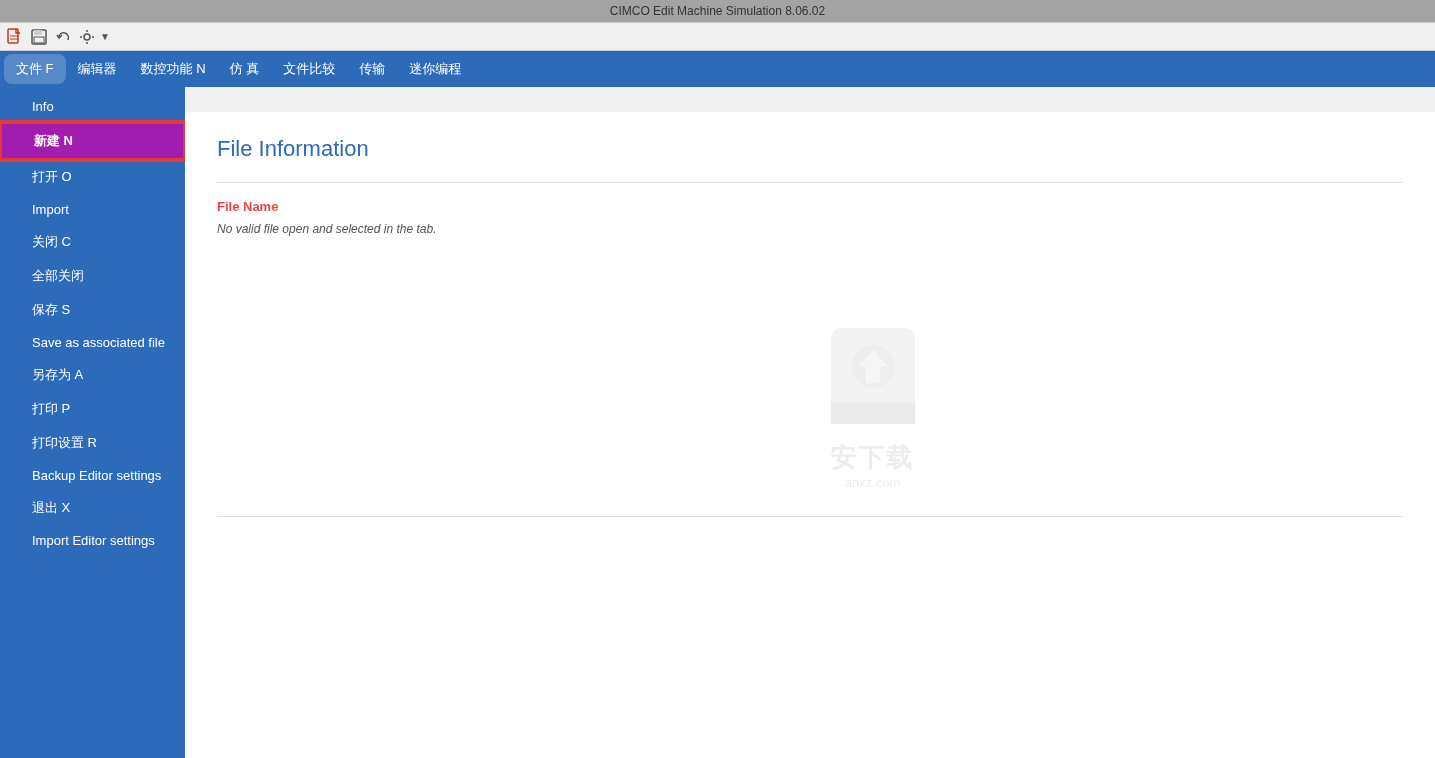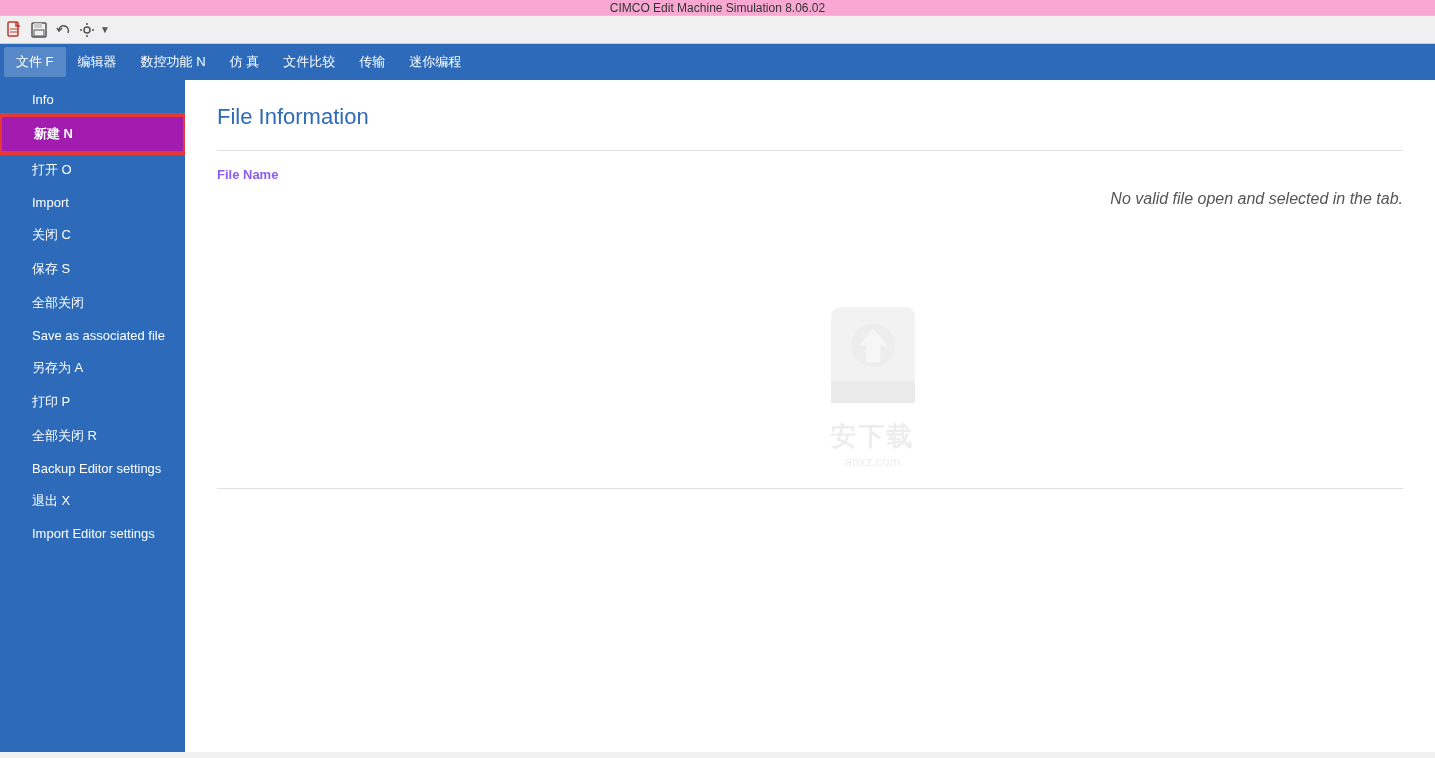--- a/index.html
+++ b/index.html
@@ -1,21 +1,21 @@
 <!DOCTYPE html>
 <html><head>
   <meta charset="utf-8">
   <style>
     * { margin: 0; padding: 0; box-sizing: border-box; }
     body { font-family: 'Microsoft YaHei', Arial, sans-serif; font-size: 13px; background: #f0f0f0; width: 1435px; height: 758px; overflow: hidden; }
 
     
     .title-bar {
-      background: #f9a8d4;
-      height: 16px;
+      background: #a3a3a3;
+      height: 23px;
       display: flex;
       align-items: center;
       justify-content: center;
       font-size: 12px;
       color: #333;
       border-bottom: 1px solid #ccc;
     }
 
     
     .toolbar {
@@ -42,21 +42,21 @@
       height: 36px;
       display: flex;
       align-items: center;
       padding: 0 4px;
     }
     .menu-item {
       color: white;
       padding: 6px 12px;
       cursor: pointer;
       font-size: 13px;
-      border-radius: 2px;
+      border-radius: 8px;
     }
     .menu-item.active { background: rgba(255,255,255,0.2); }
 
     
     .main-layout {
       display: flex;
       height: calc(758px - 22px - 28px - 36px);
     }
 
     
@@ -98,28 +98,27 @@
     }
     .page-title span { color: #2d6bba; }
     .divider {
       border: none;
       border-top: 1px solid #e0e0e0;
       margin: 16px 0;
     }
     .field-label {
       font-weight: bold;
       font-size: 13px;
-      color: #8b5cf6;
+      color: #ef4444;
       margin-bottom: 8px;
     }
     .field-value {
-      font-size: 16px;
+      font-size: 12px;
       color: #555;
       font-style: italic;
-      text-align: right;
     }
 
     
     .watermark {
       position: absolute;
       top: 50%;
       left: 50%;
       transform: translate(-50%, -50%);
       opacity: 0.25;
       pointer-events: none;
@@ -221,49 +220,49 @@
     <div class="sidebar-item">
       <span>打开 O</span>
     </div>
     <div class="sidebar-item">
       <span>Import</span>
     </div>
     <div class="sidebar-item">
       <span>关闭 C</span>
     </div>
     <div class="sidebar-item">
+      <span>全部关闭</span>
+    </div>
+    <div class="sidebar-item">
       <span>保存 S</span>
     </div>
     <div class="sidebar-item">
-      <span>全部关闭</span>
-    </div>
-    <div class="sidebar-item">
       <span>Save as associated file</span>
     </div>
     <div class="sidebar-item">
       <span>另存为 A</span>
     </div>
     <div class="sidebar-item">
       <span>打印 P</span>
     </div>
     <div class="sidebar-item">
-      <span>全部关闭 R</span>
+      <span>打印设置 R</span>
     </div>
     <div class="sidebar-item">
       <span>Backup Editor settings</span>
     </div>
     <div class="sidebar-item">
       <span>退出 X</span>
     </div>
     <div class="sidebar-item">
       <span>Import Editor settings</span>
     </div>
   </div>
 
-  <div class="content-area" style="position:relative;">
+  <div class="content-area" style="position:relative;margin-top:25px;">
     <div class="content-inner">
       <h1 class="page-title">
         <span>File </span><span style="color:#2d6bba;">Information</span>
       </h1>
       <hr class="divider">
       <div class="field-label">File Name</div>
       <div class="field-value">No valid file open and selected in the tab.</div>
       <hr class="divider" style="margin-top: 280px;">
     </div>
 

